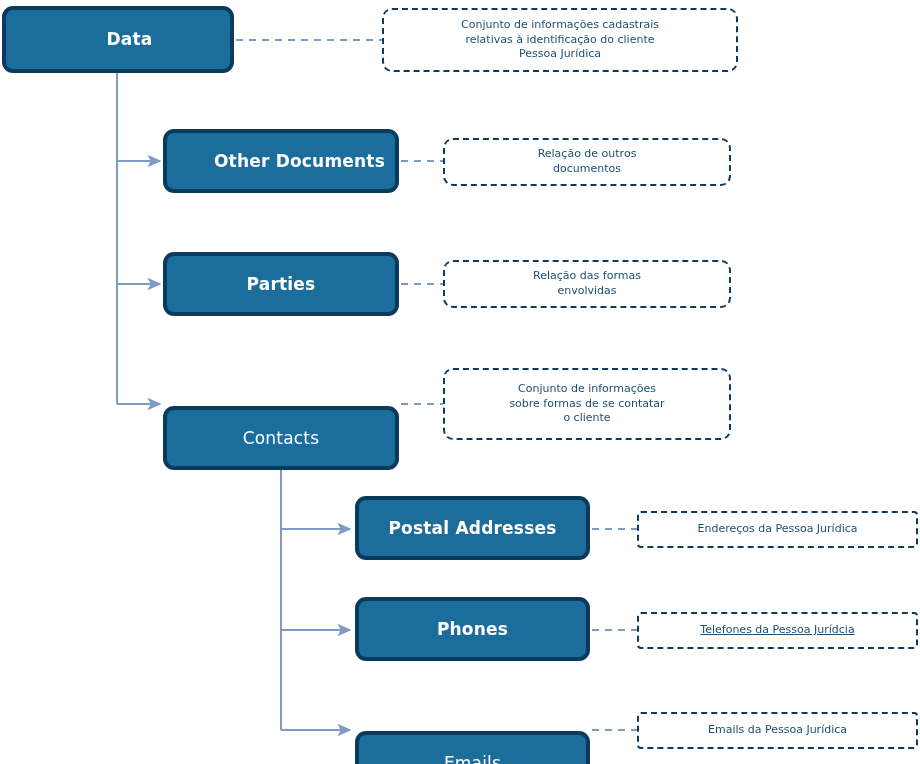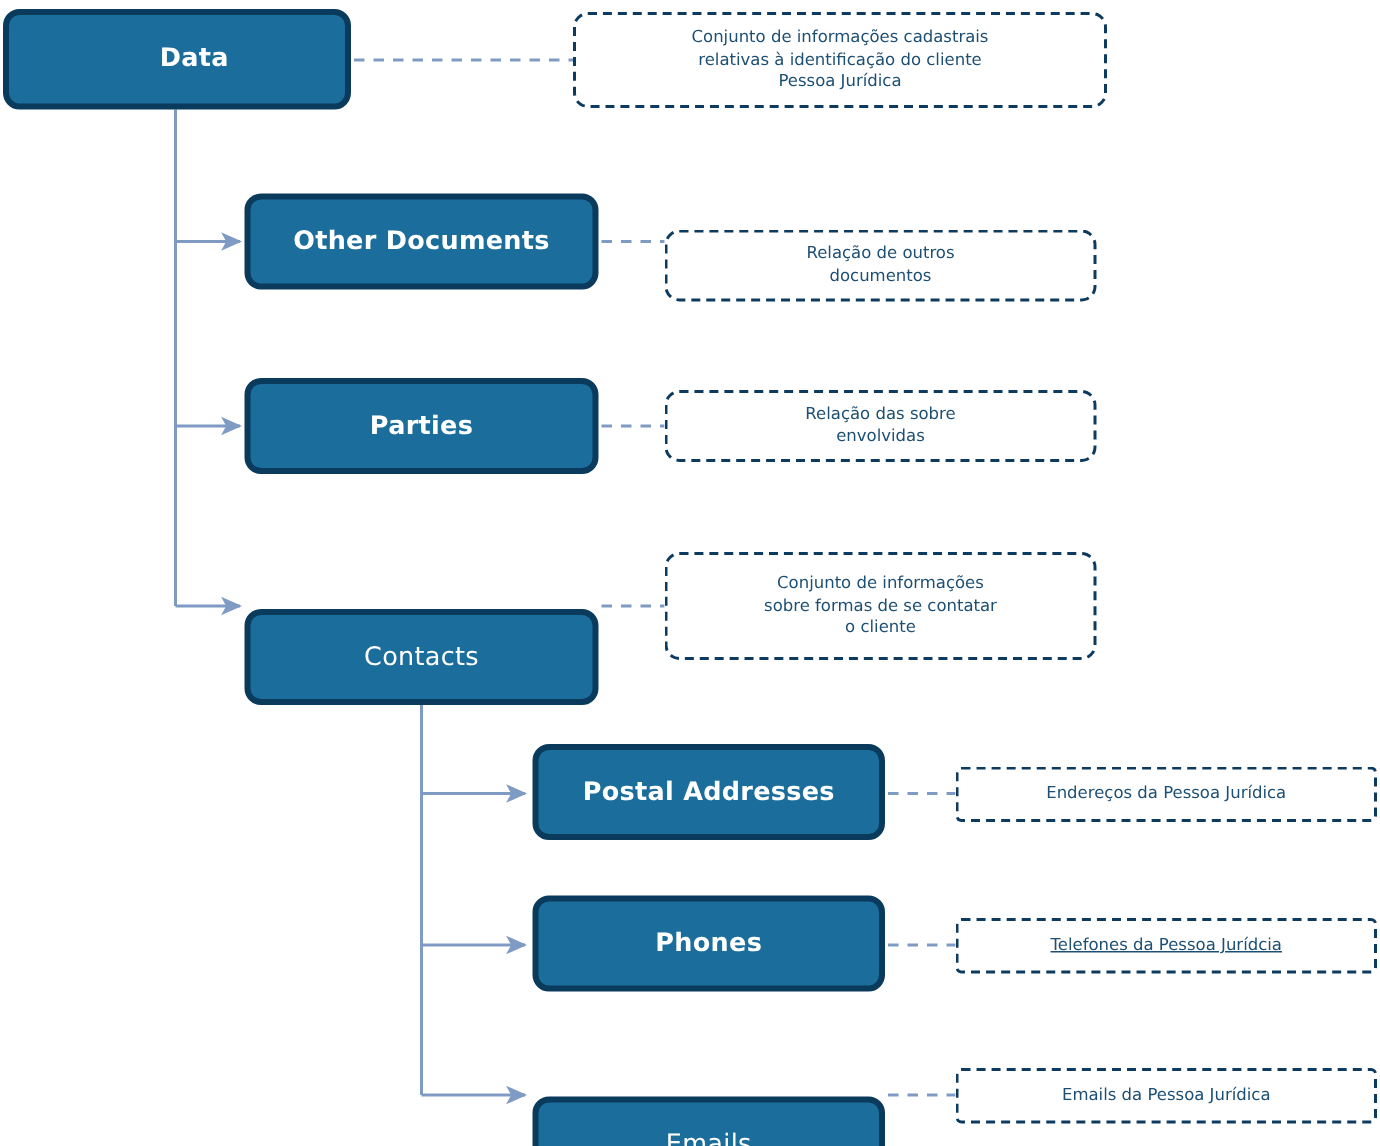--- a/index.html
+++ b/index.html
@@ -105,21 +105,21 @@
       <path d="M 592 529 L 637 529"></path>
       <path d="M 592 630 L 637 630"></path>
       <path d="M 592 730 L 637 730"></path>
     </g>
   </svg>
 
   <div class="node bold" style="left:2px; top:6px; width:232px; height:67px;padding-left:33px;">
     <span>Data</span>
   </div>
 
-  <div class="node bold" style="left:163px; top:129px; width:236px; height:64px;">
+  <div class="node bold" style="left:163px; top:129px; width:236px; height:64px;justify-content:flex-end;">
     <span>Other Documents</span>
   </div>
 
   <div class="node bold" style="left:163px; top:252px; width:236px; height:64px;">
     <span>Parties</span>
   </div>
 
   <div class="node regular" style="left:163px; top:372px; width:236px; height:64px;">
     <span>Contacts</span>
   </div>
@@ -135,27 +135,27 @@
   <div class="node regular" style="left:355px; top:697px; width:235px; height:64px;">
     <span>Emails</span>
   </div>
 
   <div class="note" style="left:382px; top:8px; width:356px; height:64px;">
     <span>Conjunto de informações cadastrais
 relativas à identificação do cliente
 Pessoa Jurídica</span>
   </div>
 
-  <div class="note" style="left:443px; top:153px; width:288px; height:48px;">
+  <div class="note" style="left:443px; top:138px; width:288px; height:48px;">
     <span>Relação de outros
 documentos</span>
   </div>
 
   <div class="note" style="left:443px; top:260px; width:288px; height:48px;">
-    <span>Relação das sobre
+    <span>Relação das formas
 envolvidas</span>
   </div>
 
   <div class="note slim" style="left:637px; top:511px; width:281px; height:37px;">
     <span>Endereços da Pessoa Jurídica</span>
   </div>
 
   <div class="note" style="left:443px; top:368px; width:288px; height:72px;">
     <span>Conjunto de informações
 sobre formas de se contatar

